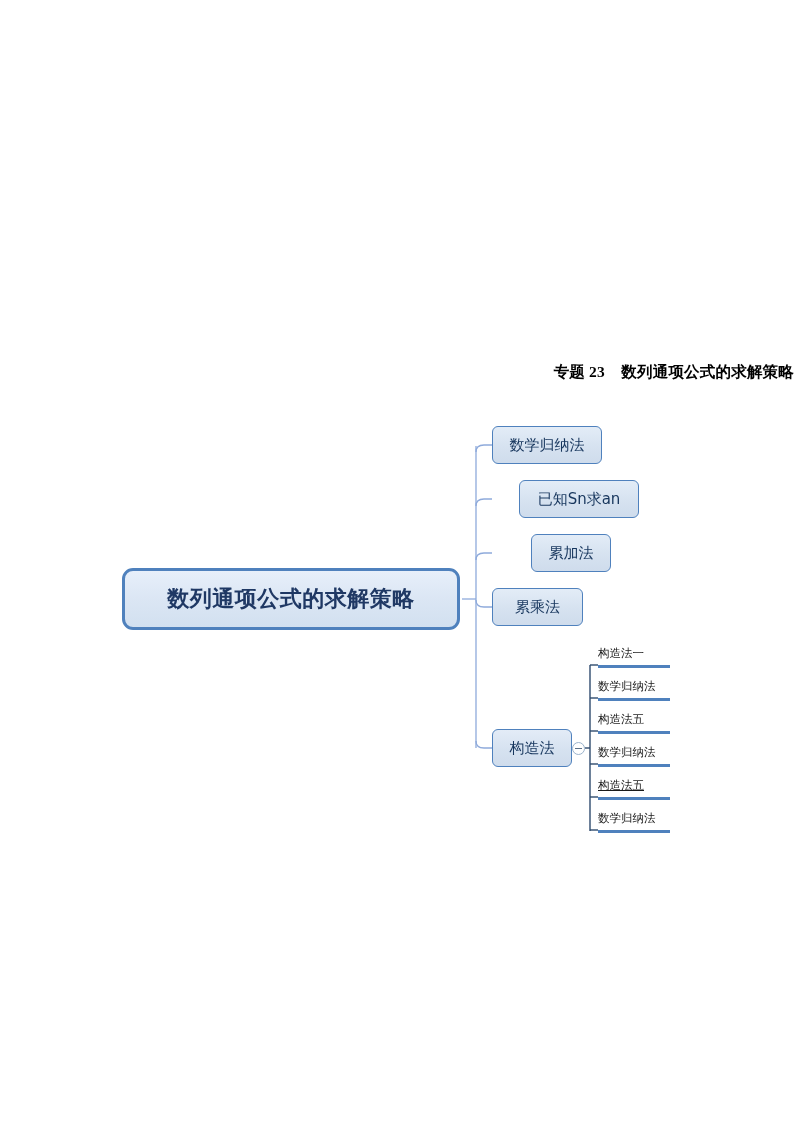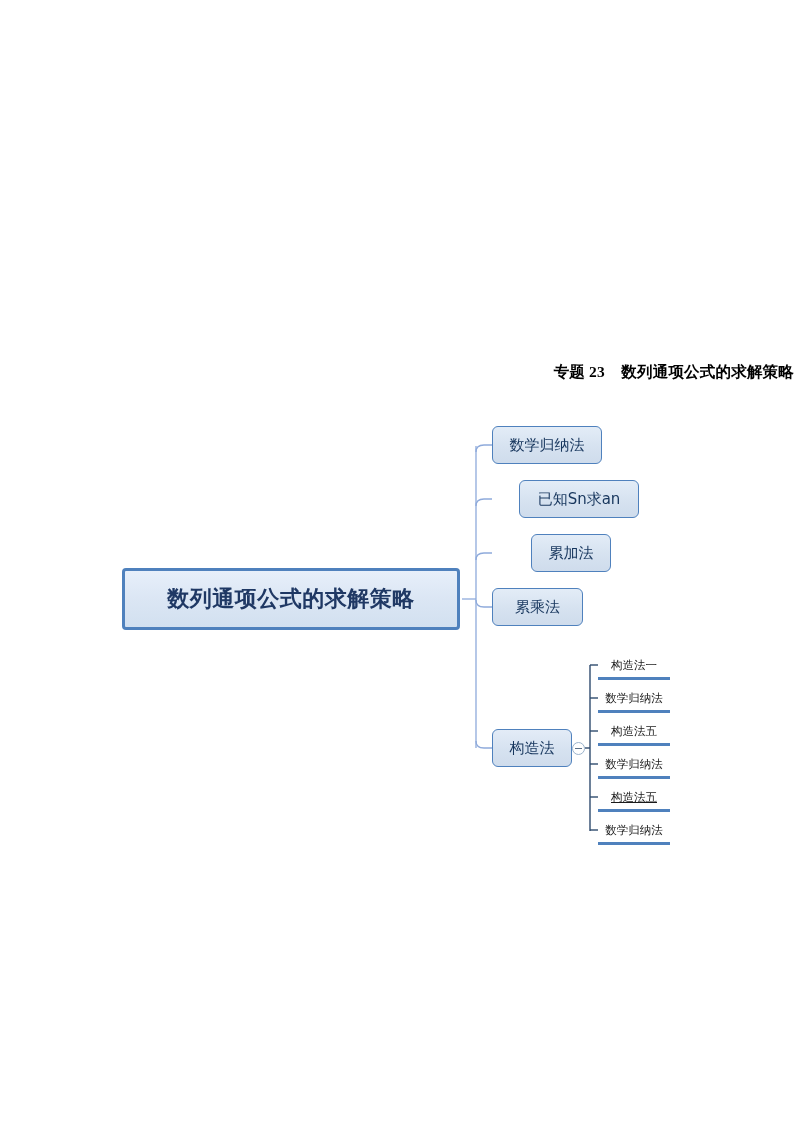--- a/index.html
+++ b/index.html
@@ -60,21 +60,21 @@
     color: #1f3864;
     font-family: "DejaVu Sans", sans-serif;
     white-space: nowrap;
   }
   .node-root {
     left: 122px;
     top: 568px;
     width: 338px;
     height: 62px;
     border-width: 3px;
-    border-radius: 4px;
+    border-radius: 11px;
     font-size: 22px;
     font-weight: bold;
     color: #1f3864;
     background: linear-gradient(to bottom, #e7effa 0%, #dbe6f4 50%, #d2e0f0 100%);
     letter-spacing: 0.5px;
   }
   .node-branch {
     height: 38px;
     font-size: 15px;
     font-weight: normal;
@@ -115,23 +115,22 @@
   .subitem {
     position: absolute;
     left: 598px;
     width: 72px;
     height: 22px;
     font-family: "DejaVu Sans", sans-serif;
     font-size: 11.5px;
     color: #1a1a1a;
     display: flex;
     align-items: flex-start;
-    justify-content: center;
+    justify-content: flex-start;
     white-space: nowrap;
-    margin-top: 12px;
   }
   .subitem .underline {
     position: absolute;
     left: 0;
     bottom: 0;
     width: 72px;
     height: 3px;
     background: #4f81bd;
   }
   .s0 { top: 646px; }

